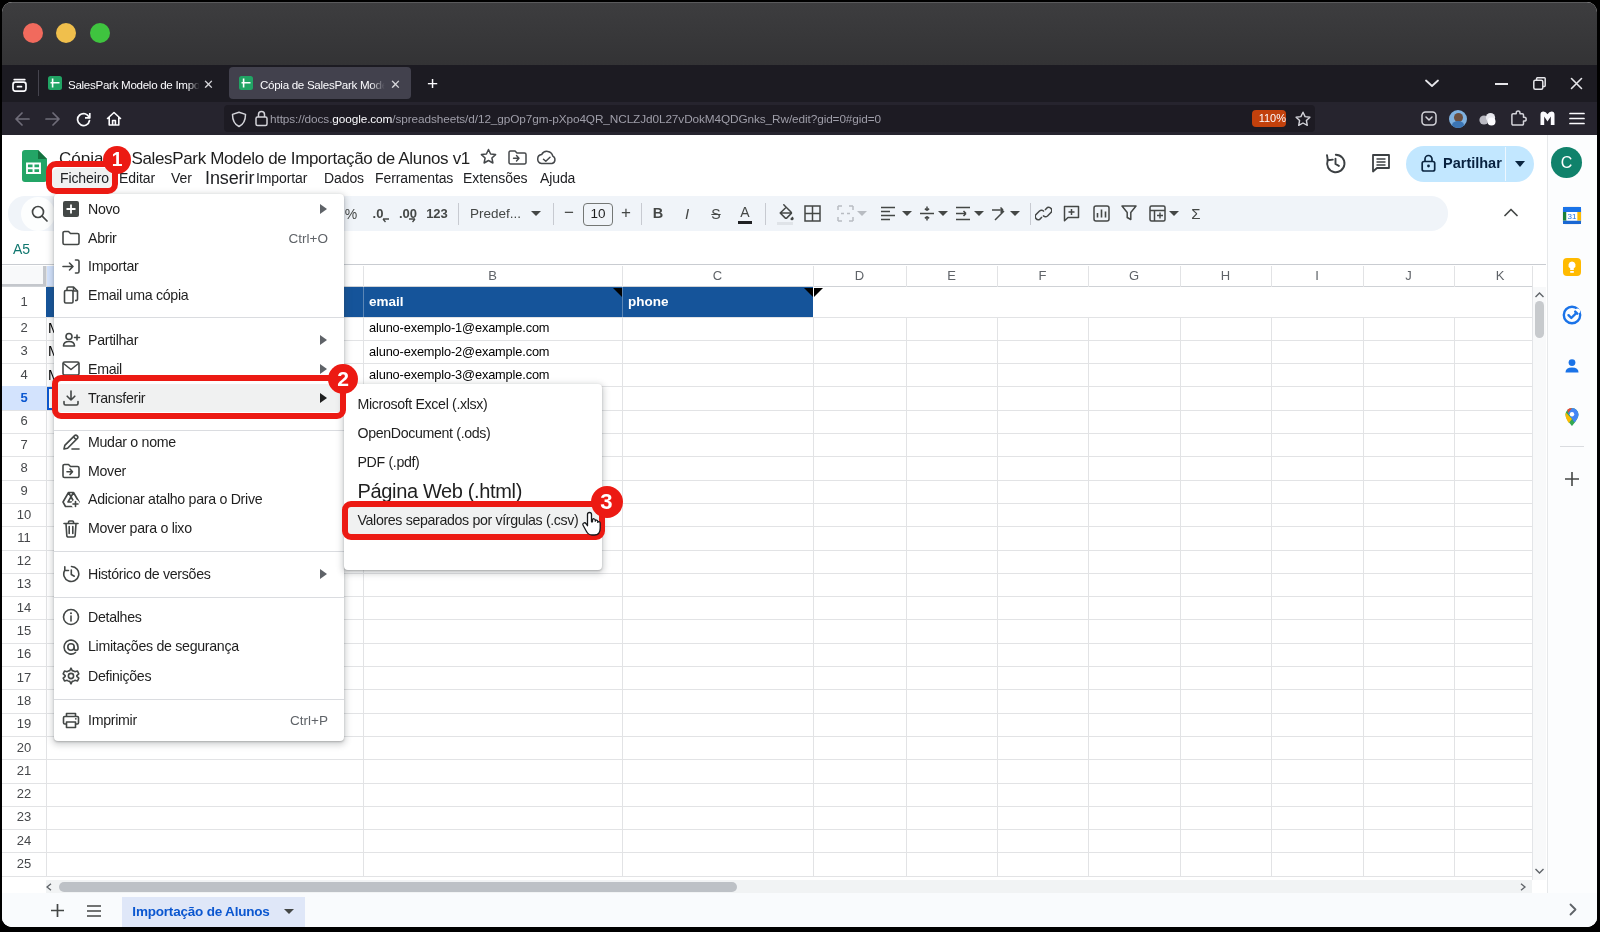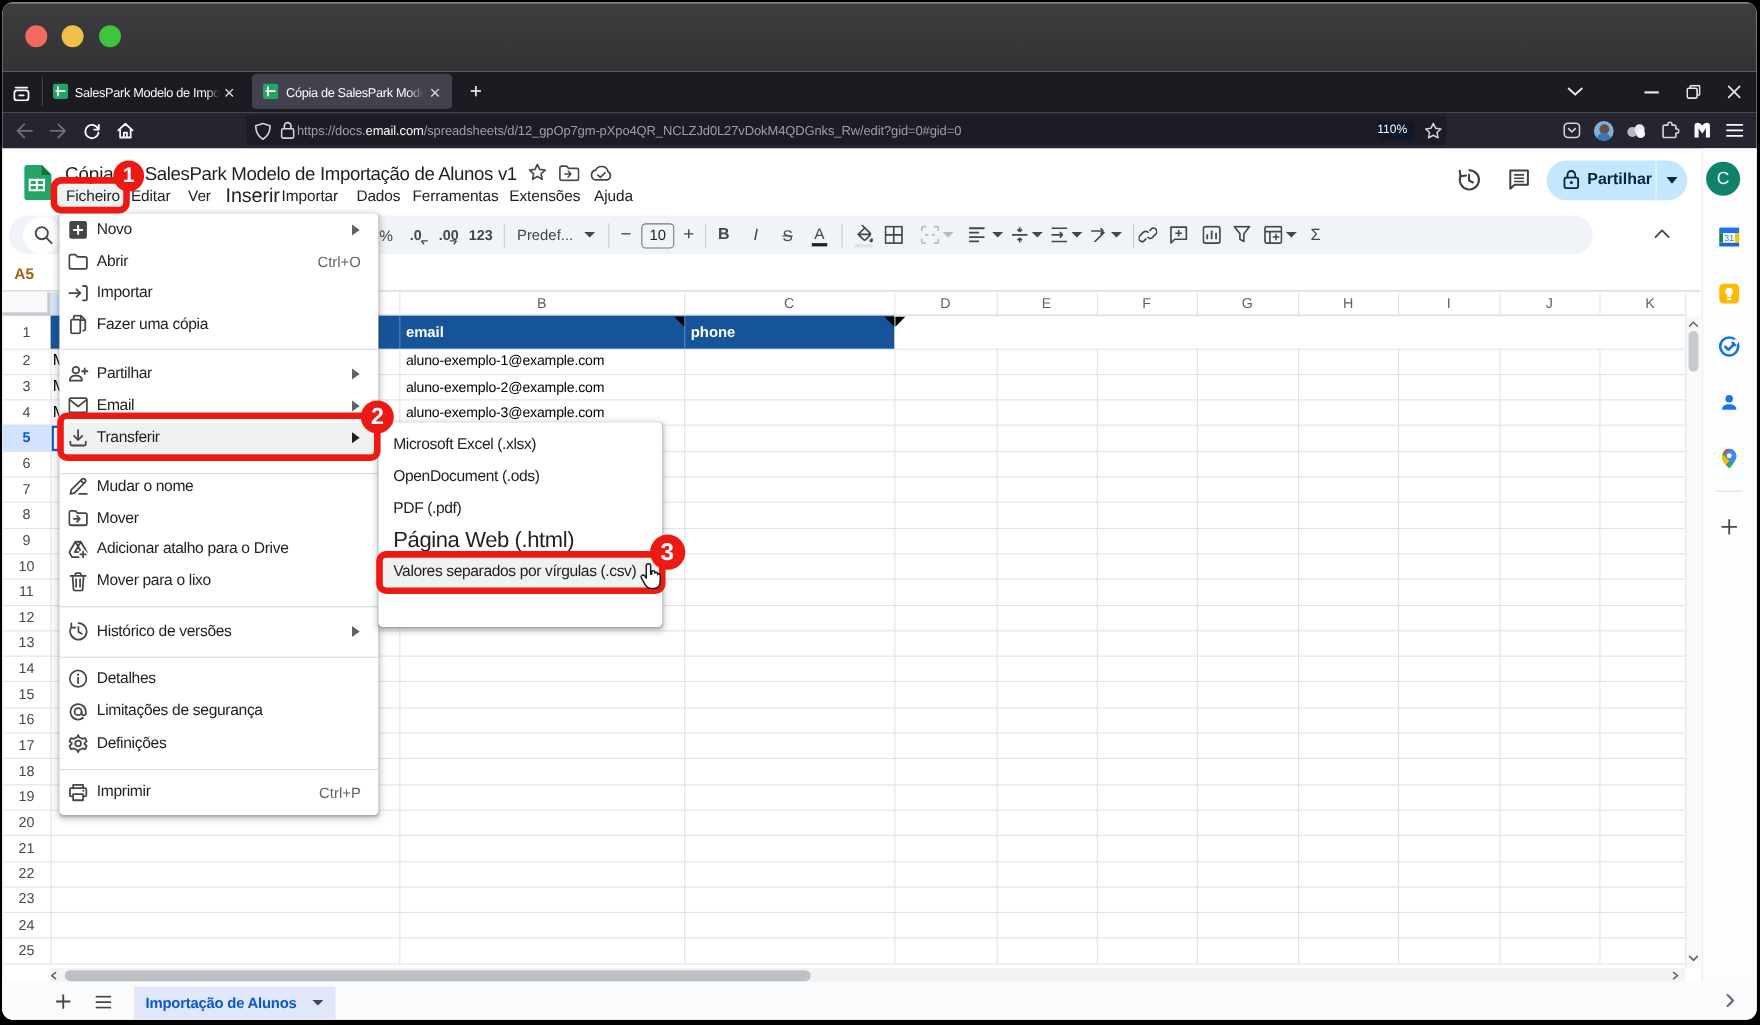--- a/index.html
+++ b/index.html
@@ -86,22 +86,22 @@
         <svg width="16" height="17" viewBox="0 0 16 17" fill="none">
           <path d="M8 1.2 L14.5 3.4 C14.5 9 12.5 13.2 8 15.5 C3.5 13.2 1.5 9 1.5 3.4 Z" stroke="#d3d3d9" stroke-width="1.5" stroke-linejoin="round"></path>
         </svg>
       </div>
 <div class="a" style="left:255px;top:110px;width:13px;height:17px">
         <svg width="13" height="17" viewBox="0 0 13 17" fill="none">
           <rect x="1" y="7" width="11" height="8.5" rx="1.5" stroke="#d3d3d9" stroke-width="1.5"></rect>
           <path d="M3.5 7 V4.5 A3 3 0 0 1 9.5 4.5 V7" stroke="#d3d3d9" stroke-width="1.5"></path>
         </svg>
       </div>
-<div class="a" style="left:270px;top:113px;font-size:11.8px;line-height:13px;color:#9f9ea9;white-space:nowrap;letter-spacing:-0.1px">https://docs.<span style="color:#fbfbfe">email.com</span>/spreadsheets/d/12_gpOp7gm-pXpo4QR_NCLZJd0L27vDokM4QDGnks_Rw/edit?gid=0#gid=0</div>
-<div class="a" style="left:1252px;top:110px;width:34px;height:16.5px;background:#0f172a;border-radius:4px;color:#fbfbfe;font-size:11px;line-height:16.5px;text-align:left">110%</div>
+<div class="a" style="left:270px;top:113px;font-size:11.8px;line-height:13px;color:#9f9ea9;white-space:nowrap;letter-spacing:-0.1px">https://docs.<span style="color:#fbfbfe">google.com</span>/spreadsheets/d/12_gpOp7gm-pXpo4QR_NCLZJd0L27vDokM4QDGnks_Rw/edit?gid=0#gid=0</div>
+<div class="a" style="left:1252px;top:110px;width:34px;height:16.5px;background:#c2410c;border-radius:4px;color:#fbfbfe;font-size:11px;line-height:16.5px;text-align:right">110%</div>
 <div class="a" style="left:1295px;top:111px;width:16px;height:16px">
         <svg width="16" height="16" viewBox="0 0 16 16" fill="none">
           <path d="M8 1.2 L10.1 5.6 L14.9 6.2 L11.4 9.5 L12.3 14.3 L8 12 L3.7 14.3 L4.6 9.5 L1.1 6.2 L5.9 5.6 Z" stroke="#d3d3d9" stroke-width="1.4" stroke-linejoin="round"></path>
         </svg>
       </div>
 <div class="a" style="left:1421px;top:111px;width:16px;height:16px">
         <svg width="16" height="16" viewBox="0 0 16 16" fill="none">
           <rect x="1" y="1" width="14" height="13" rx="3.5" stroke="#d3d3d9" stroke-width="1.5"></rect>
           <path d="M5 6 L8 9 L11 6" stroke="#d3d3d9" stroke-width="1.5" stroke-linecap="round" stroke-linejoin="round"></path>
         </svg>
@@ -305,21 +305,21 @@
           <path d="M8 10.5 H14 M11 7.5 V13.5" stroke="#444746" stroke-width="1.4"></path>
         </svg>
       </div>
 <div class="a" style="left:1169px;top:211.25px;width:0;height:0;border-left:5px solid transparent;border-right:5px solid transparent;border-top:5.5px solid #444746"></div>
 <div class="a" style="left:1196px;top:198.5px;width:300px;margin-left:-150px;text-align:center;font-size:15px;color:#444746;font-weight:500;white-space:nowrap;line-height:30px;">Σ</div>
 <div class="a" style="left:1504px;top:208px;width:14px;height:9px">
         <svg width="14" height="9" viewBox="0 0 14 9" fill="none">
           <path d="M1 7.5 L7 1.5 L13 7.5" stroke="#444746" stroke-width="1.7" stroke-linecap="round" stroke-linejoin="round"></path>
         </svg>
       </div>
-<div class="a" style="left:13px;top:235px;font-size:14px;color:#a16207;font-weight:bold;white-space:nowrap;line-height:28px;">A5</div>
+<div class="a" style="left:13px;top:235px;font-size:14px;color:#0f766e;font-weight:normal;white-space:nowrap;line-height:28px;">A5</div>
 <div class="a" style="left:2px;top:264.2px;width:1544px;height:1.3px;background:#c9ccd1"></div>
 <div class="a" style="left:46px;top:265.5px;width:1486px;height:21px;background:#fff"></div>
 <div class="a" style="left:2px;top:265.5px;width:44px;height:21px;background:#f8f9fa;border-right:3px solid #c4c7cc;border-bottom:3px solid #c4c7cc"></div>
 <div class="a" style="left:46px;top:265.5px;width:8px;height:21px;background:#d3e3fd"></div>
 <div class="a" style="left:492.5px;top:263px;width:300px;margin-left:-150px;text-align:center;font-size:13px;color:#5f6368;font-weight:normal;white-space:nowrap;line-height:26px;">B</div>
 <div class="a" style="left:717.5px;top:263px;width:300px;margin-left:-150px;text-align:center;font-size:13px;color:#5f6368;font-weight:normal;white-space:nowrap;line-height:26px;">C</div>
 <div class="a" style="left:859.5px;top:263px;width:300px;margin-left:-150px;text-align:center;font-size:13px;color:#5f6368;font-weight:normal;white-space:nowrap;line-height:26px;">D</div>
 <div class="a" style="left:951.5px;top:263px;width:300px;margin-left:-150px;text-align:center;font-size:13px;color:#5f6368;font-weight:normal;white-space:nowrap;line-height:26px;">E</div>
 <div class="a" style="left:1042.5px;top:263px;width:300px;margin-left:-150px;text-align:center;font-size:13px;color:#5f6368;font-weight:normal;white-space:nowrap;line-height:26px;">F</div>
 <div class="a" style="left:1134.0px;top:263px;width:300px;margin-left:-150px;text-align:center;font-size:13px;color:#5f6368;font-weight:normal;white-space:nowrap;line-height:26px;">G</div>
@@ -533,21 +533,21 @@
         </svg>
       </div>
 <div class="a" style="left:88px;top:252.3px;font-size:14.2px;color:#1f1f1f;font-weight:normal;white-space:nowrap;line-height:28.4px;letter-spacing:-0.3px">Importar</div>
 <div class="a" style="left:62px;top:286px;width:18px;height:18px">
         <svg width="18" height="18" viewBox="0 0 18 18" fill="none">
           <path d="M5 4 V2.5 A1.5 1.5 0 0 1 6.5 1 H11.5 L15.5 5 V13 A1.5 1.5 0 0 1 14 14.5 H13" stroke="#434746" stroke-width="1.6" stroke-linejoin="round"></path>
           <path d="M11.5 1 V5 H15.5" stroke="#434746" stroke-width="1.6" stroke-linejoin="round"></path>
           <rect x="2.5" y="4.5" width="8.5" height="12.5" rx="1.2" stroke="#434746" stroke-width="1.6" stroke-linejoin="round"></rect>
         </svg>
       </div>
-<div class="a" style="left:88px;top:280.8px;font-size:14.2px;color:#1f1f1f;font-weight:normal;white-space:nowrap;line-height:28.4px;letter-spacing:-0.3px">Fazer uma cópia</div>
+<div class="a" style="left:88px;top:280.8px;font-size:14.2px;color:#1f1f1f;font-weight:normal;white-space:nowrap;line-height:28.4px;letter-spacing:-0.3px">Email uma cópia</div>
 <div class="a" style="left:53.5px;top:317px;width:290px;height:1px;background:#dadce0"></div>
 <div class="a" style="left:62px;top:331px;width:19px;height:17px">
         <svg width="19" height="17" viewBox="0 0 19 17" fill="none">
           <circle cx="7" cy="5.5" r="3" stroke="#434746" stroke-width="1.6"></circle>
           <path d="M1.5 15 Q1.5 10.5 7 10.5 Q12.5 10.5 12.5 15 Z" stroke="#434746" stroke-width="1.6" stroke-linejoin="round"></path>
           <path d="M15 4 V9 M12.5 6.5 H17.5" stroke="#434746" stroke-width="1.6" stroke-linecap="round" stroke-linejoin="round"></path>
         </svg>
       </div>
 <div class="a" style="left:88px;top:325.8px;font-size:14.2px;color:#1f1f1f;font-weight:normal;white-space:nowrap;line-height:28.4px;letter-spacing:-0.3px">Partilhar</div>
 <div class="a" style="left:320px;top:335px;width:0;height:0;border-top:5px solid transparent;border-bottom:5px solid transparent;border-left:7px solid #5f6368"></div>

